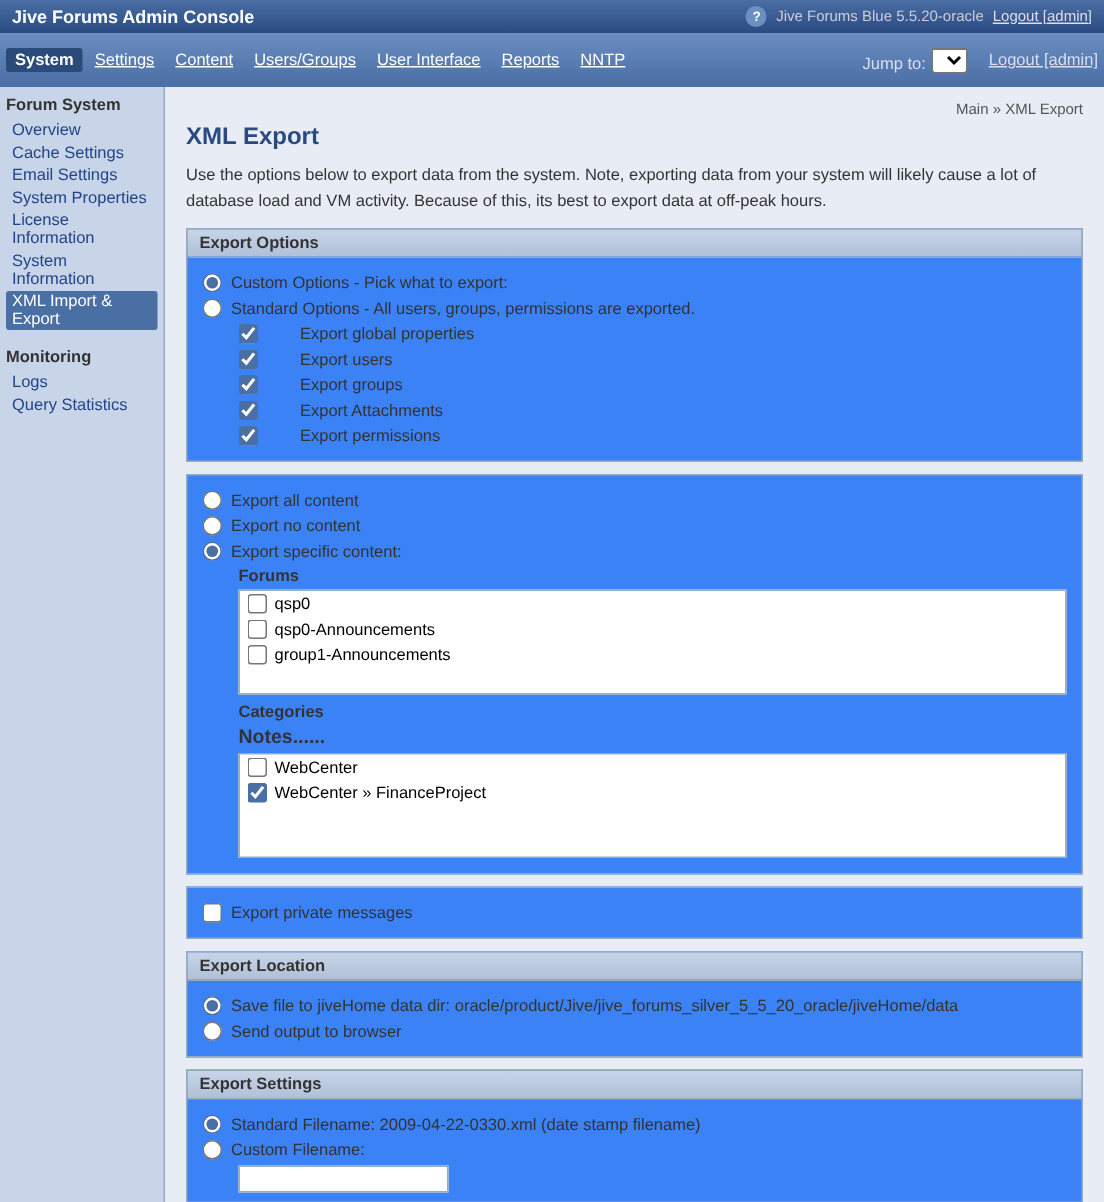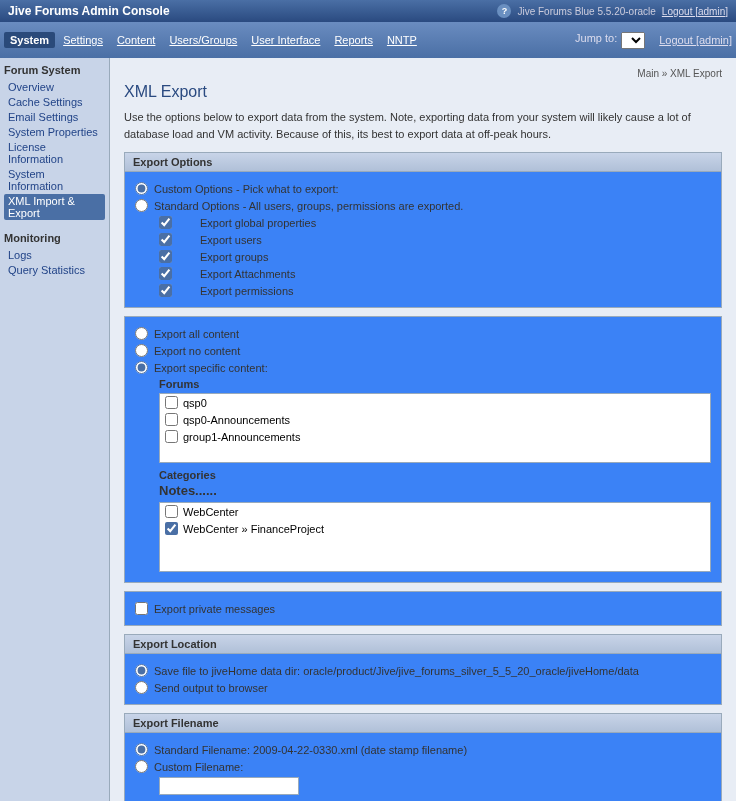--- a/index.html
+++ b/index.html
@@ -39,21 +39,21 @@
       text-decoration: underline;
       cursor: pointer;
     }
     .nav-item.active {
       background: #2a4a7a;
       border-radius: 2px;
       text-decoration: none;
       font-weight: bold;
     }
     .nav-spacer { flex: 1; }
-    .nav-jump { display: flex; align-items: flex-start; gap: 4px; }
+    .nav-jump { display: flex; align-items: flex-end; gap: 4px; }
     .nav-jump label { color: #dde; font-size: 11px; }
     .nav-jump select { font-size: 10px; padding: 1px; }
     .nav-logout { color: #dde; font-size: 11px; text-decoration: underline; cursor: pointer; }
 
     
     #layout { display: flex; min-height: calc(801px - 46px); }
 
     
     #sidebar {
       width: 110px;
@@ -93,21 +93,21 @@
       background: #e8edf5;
     }
     .breadcrumb {
       text-align: right;
       font-size: 10px;
       color: #555;
       margin-bottom: 4px;
     }
     .page-title {
       font-size: 16px;
-      font-weight: normal;
+      font-weight: bold;
       color: #2a4a80;
       margin-bottom: 8px;
     }
     .intro-text {
       font-size: 11px;
       color: #333;
       margin-bottom: 10px;
       line-height: 1.5;
     }
 
@@ -340,21 +340,21 @@
           <span>Save file to jiveHome data dir: oracle/product/Jive/jive_forums_silver_5_5_20_oracle/jiveHome/data</span>
         </div>
         <div class="option-row">
           <input type="radio" name="exportLocation" style="">
           <span>Send output to browser</span>
         </div>
       </div>
     </div>
 
     <div class="section-box">
-      <div class="section-header">Export Filename</div>
+      <div class="section-header">Export Settings</div>
       <div class="section-body">
         <div class="option-row">
           <input type="radio" name="filenameType" checked="" style="">
           <span>Standard Filename: 2009-04-22-0330.xml (date stamp filename)</span>
         </div>
         <div class="option-row">
           <input type="radio" name="filenameType" style="">
           <span>Custom Filename:</span>
         </div>
         <div style="margin-left: 24px; margin-top: 4px;">

